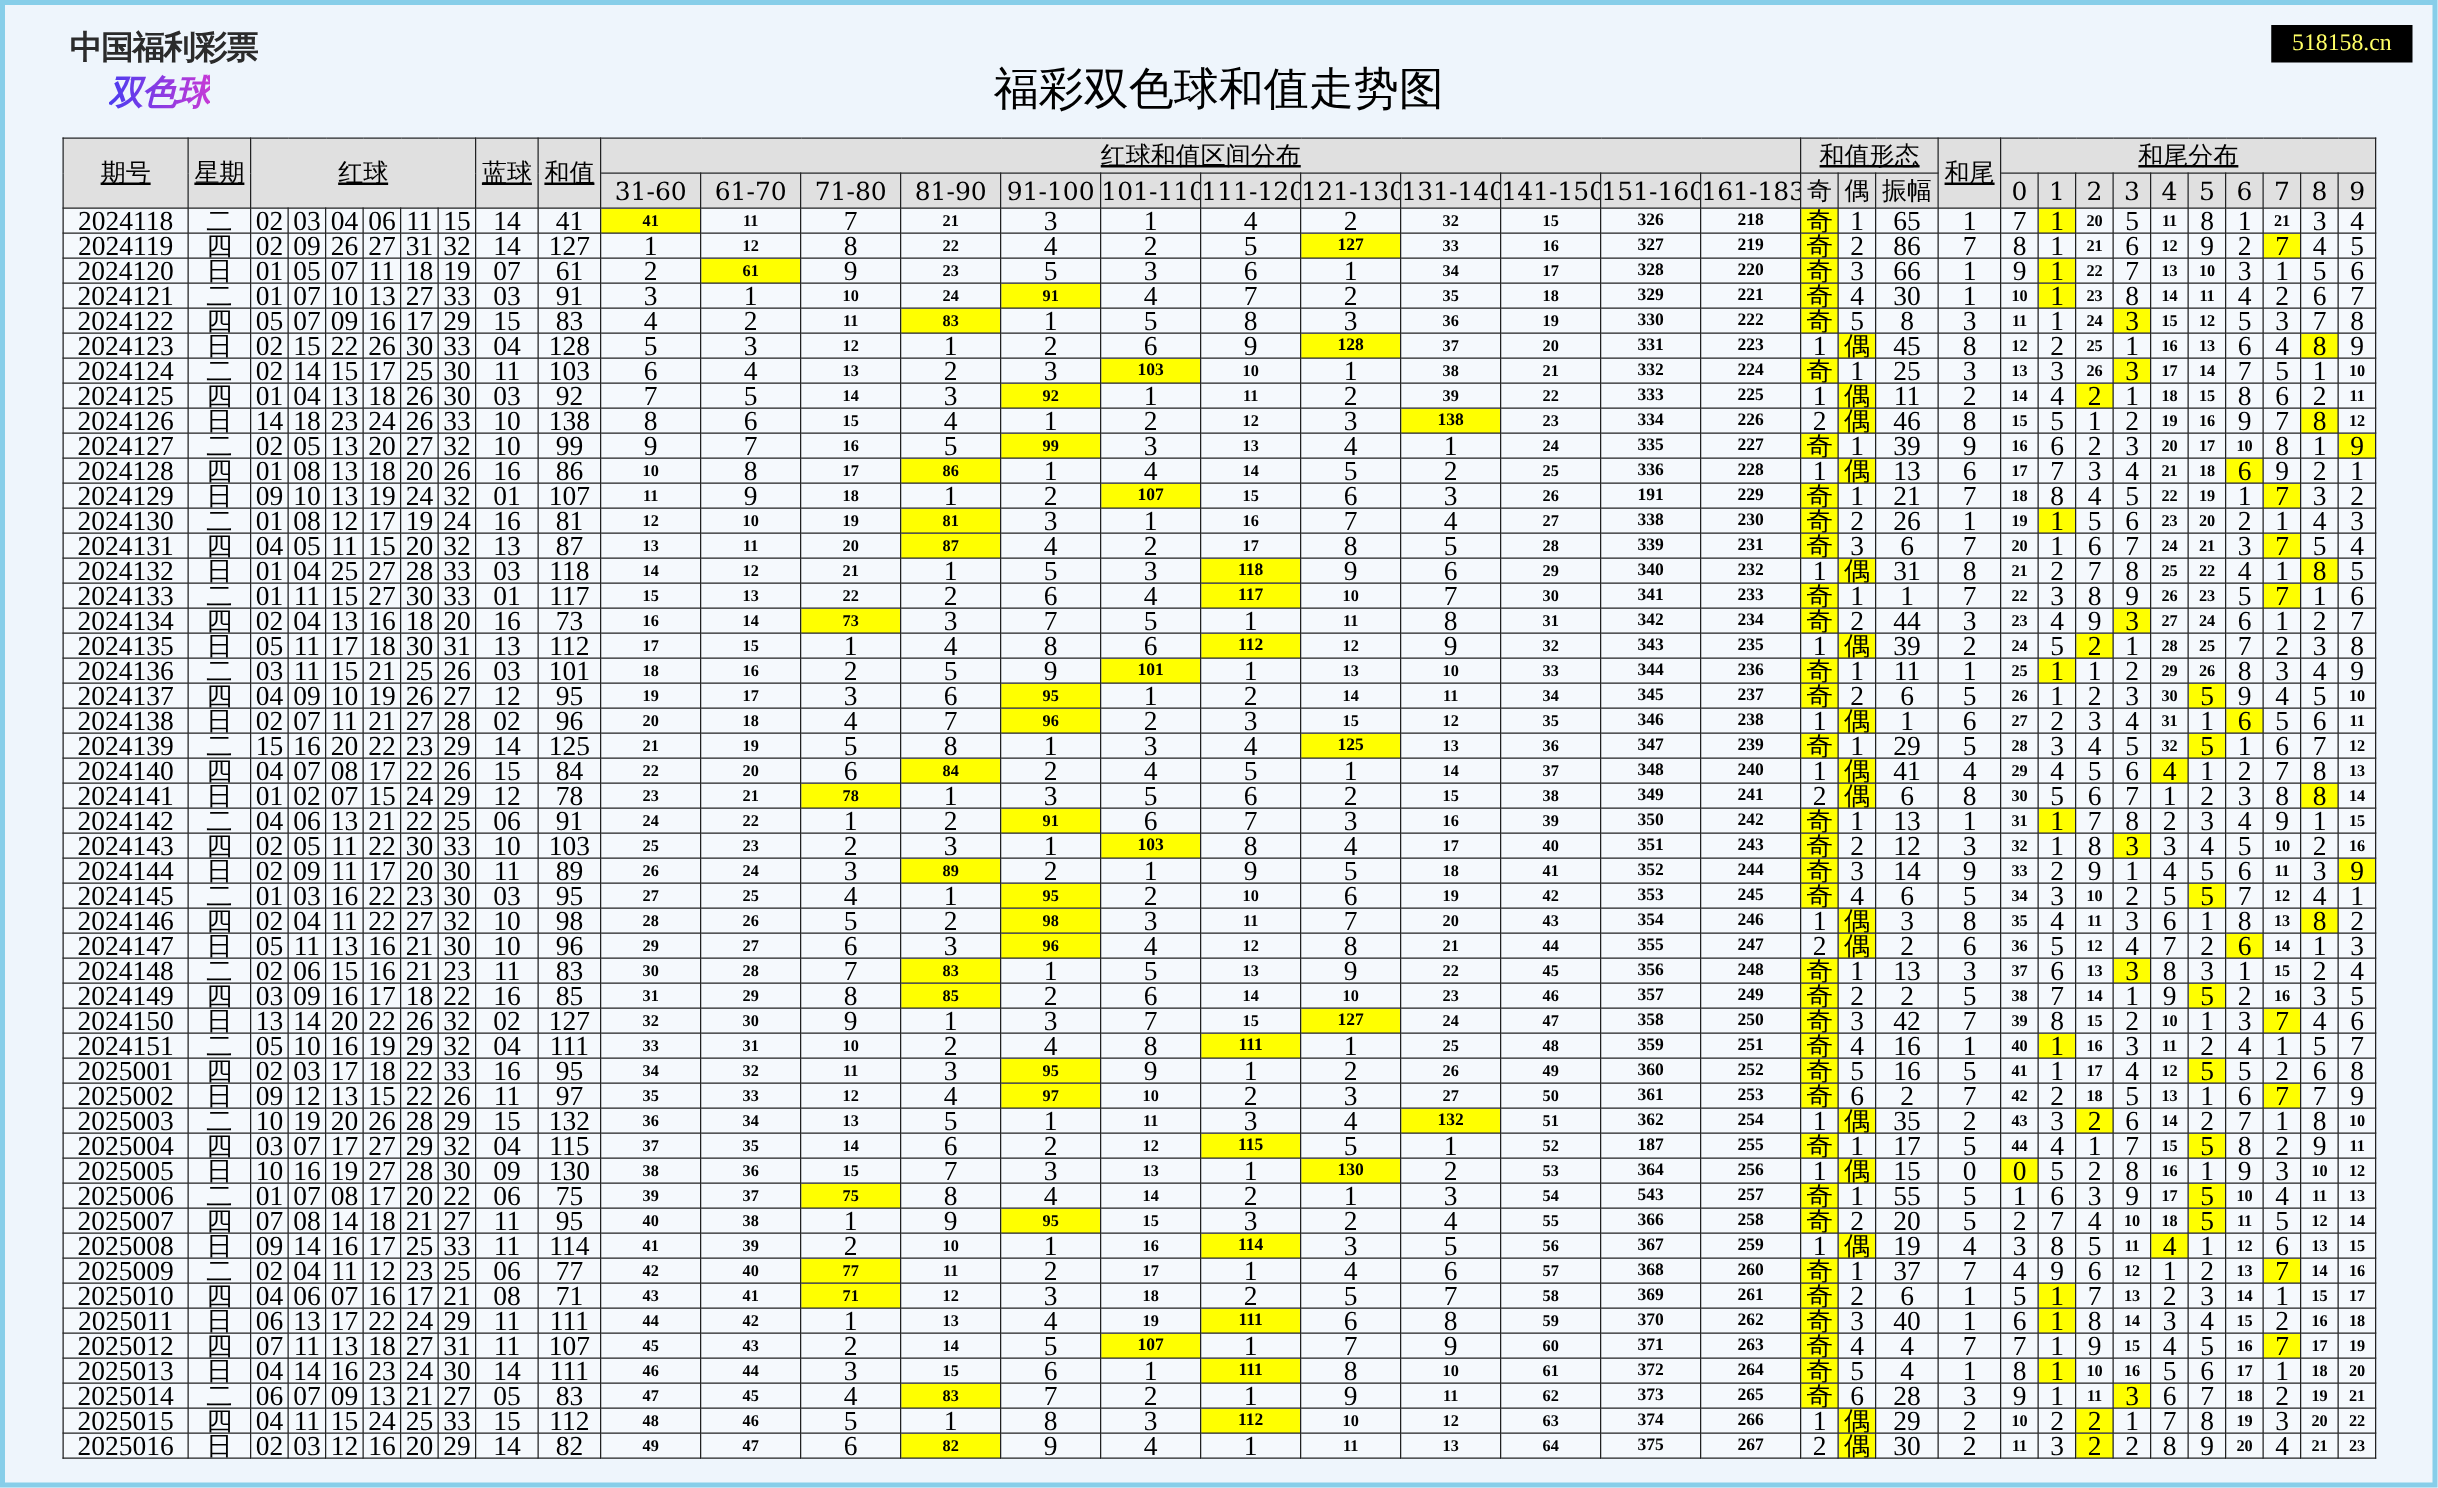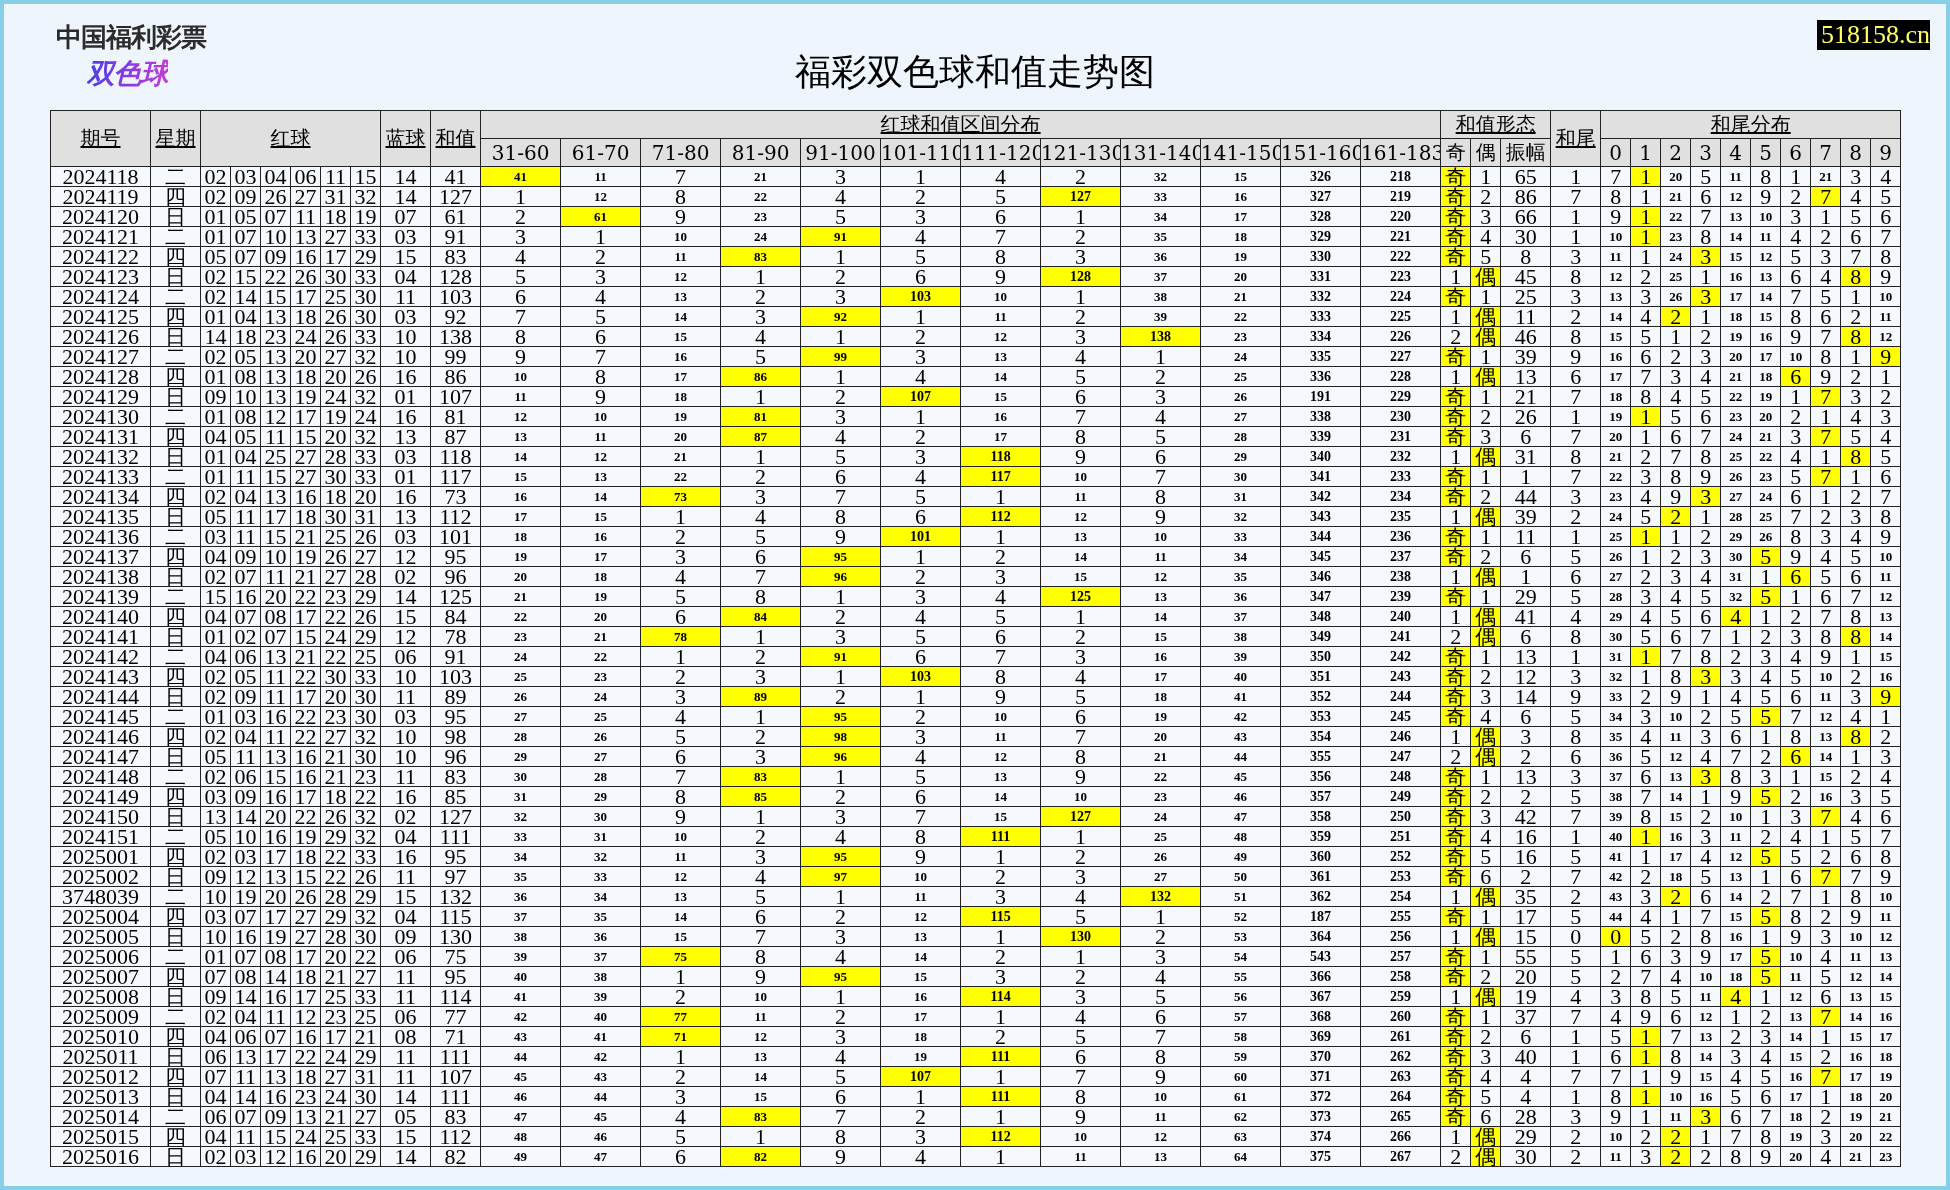--- a/index.html
+++ b/index.html
@@ -29,21 +29,21 @@
       -webkit-background-clip: text; background-clip: text; color: transparent;
     }
     .title {
       position: absolute; left: 0; right: 0; top: 42px;
       text-align: center; font-size: 36px; line-height: 52px; color: #000;
       font-family: "DejaVu Serif", "Liberation Serif", serif;
     }
     .badge {
       position: absolute; left: 1813px; top: 16px; width: 113px; height: 30px;
       background: var(--badge-bg, #000); color: var(--badge-text, #ffff66);
-      font-size: 26px; line-height: 30px; text-align: right;
+      font-size: 19px; line-height: 30px; text-align: center;
       font-family: "Liberation Serif", serif;
     }
     table.trend {
       position: absolute; left: 46px; top: 106px; width: 1850px;
       border-collapse: collapse; table-layout: fixed;
       border: 1.5px solid var(--border, #222);
     }
     table.trend th, table.trend td {
       border: 1px solid var(--border, #222); padding: 0;
       text-align: center; vertical-align: middle;
@@ -1526,21 +1526,21 @@
           <td class="small">18</td>
           <td class="big">5</td>
           <td class="small">13</td>
           <td class="big">1</td>
           <td class="big">6</td>
           <td class="big hit">7</td>
           <td class="big">7</td>
           <td class="big">9</td>
         </tr>
         <tr>
-          <td class="big">3748039</td>
+          <td class="big">2025003</td>
           <td class="cjk">二</td>
           <td class="big">10</td>
           <td class="big">19</td>
           <td class="big">20</td>
           <td class="big">26</td>
           <td class="big">28</td>
           <td class="big">29</td>
           <td class="big">15</td>
           <td class="big">132</td>
           <td class="small">36</td>

